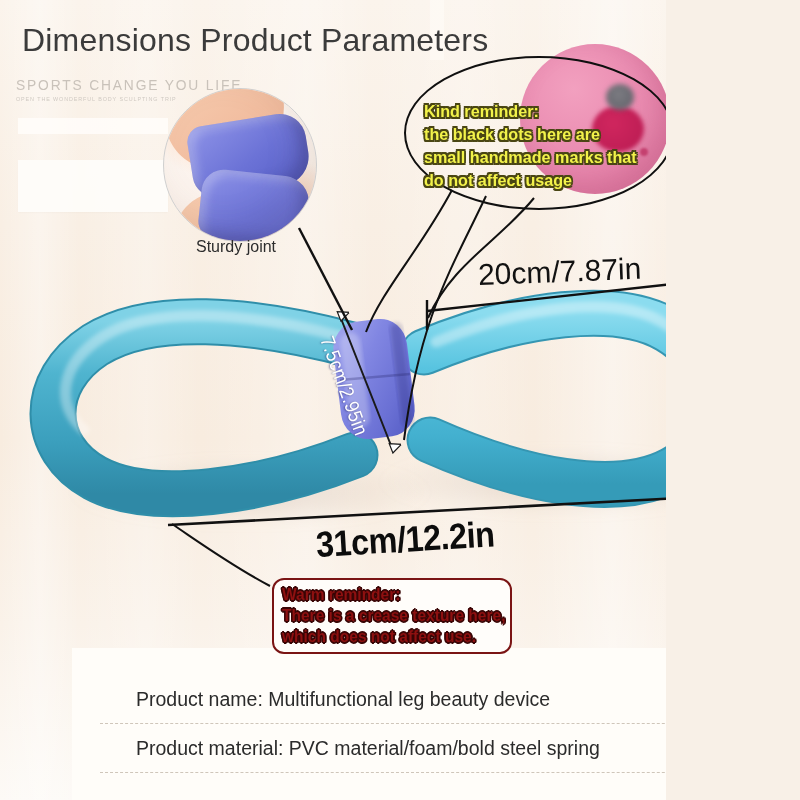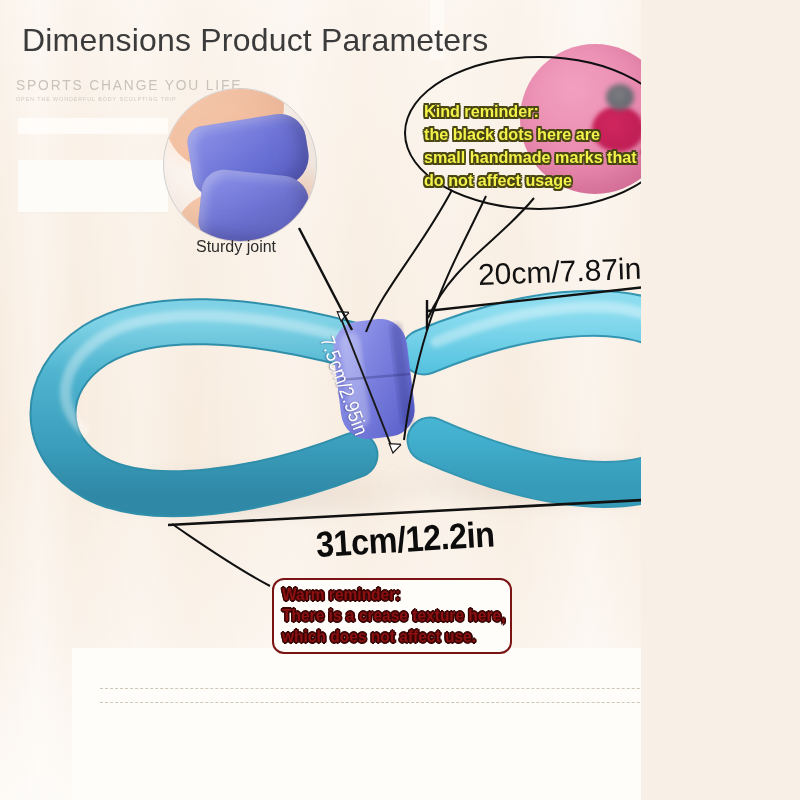--- a/index.html
+++ b/index.html
@@ -11,20 +11,21 @@
   }
   #stage{position:relative;width:641px;height:800px;overflow:hidden;
     background:
       linear-gradient(90deg,
         rgba(255,255,255,0) 0%, rgba(255,255,255,.35) 6%, rgba(255,255,255,0) 12%,
         rgba(255,255,255,.25) 22%, rgba(255,255,255,0) 30%,
         rgba(255,255,255,.30) 46%, rgba(255,255,255,0) 56%,
         rgba(255,255,255,.22) 70%, rgba(255,255,255,0) 80%,
         rgba(255,255,255,.40) 92%, rgba(255,255,255,.1) 100%),
       linear-gradient(180deg,#fbf4ec 0%,#f9efe4 28%,#f8ecdf 55%,#faf2e9 78%,#fdfaf6 100%);
+    padding-left: 25px;
   }
 
   
   .panel{position:absolute;background:#fffdfa;}
   #panel-left-top{left:18px;top:118px;width:150px;height:16px;opacity:.85;}
   #panel-left-mid{left:18px;top:160px;width:150px;height:52px;opacity:.95;
     box-shadow:0 1px 2px rgba(0,0,0,.03);}
   #panel-right-strip{left:742px;top:288px;width:36px;height:250px;opacity:.9;}
   #panel-bottom{left:72px;top:648px;width:660px;height:152px;background:#fffdf9;}
   #panel-mid-strip{left:430px;top:0px;width:14px;height:60px;opacity:.5;}
@@ -266,17 +267,19 @@
   <div id="dim-31">31cm/12.2in</div>
 
   <div id="warm-box"></div>
   <div id="warm-text">
     <div>Warm reminder:</div>
     <div>There is a crease texture here,</div>
     <div>which does not affect use.</div>
   </div>
 
   <div id="info">
+    <div class="info-row">Product name: Multifunctional leg beauty device</div>
     <div class="info-sep"></div>
+    <div class="info-row">Product material: PVC material/foam/bold steel spring</div>
     <div class="info-sep"></div>
   </div>
 
 </div>
 
 </body></html>

